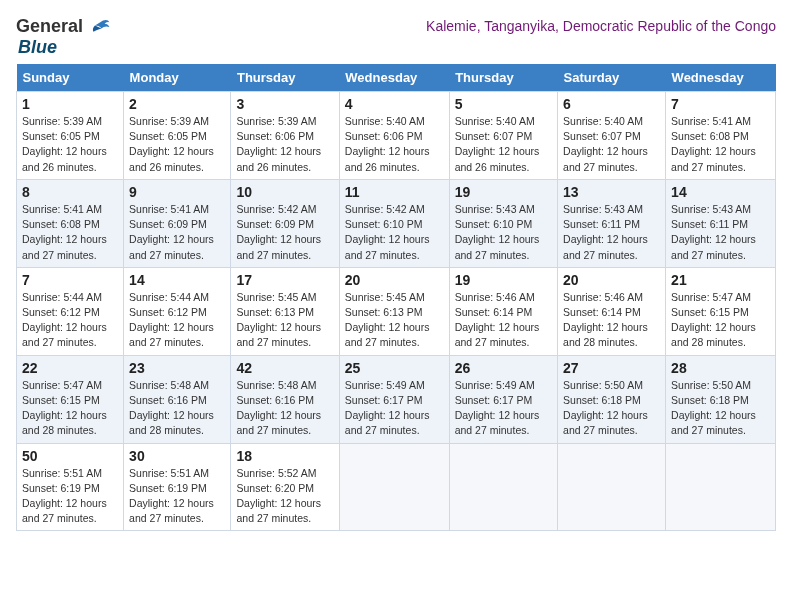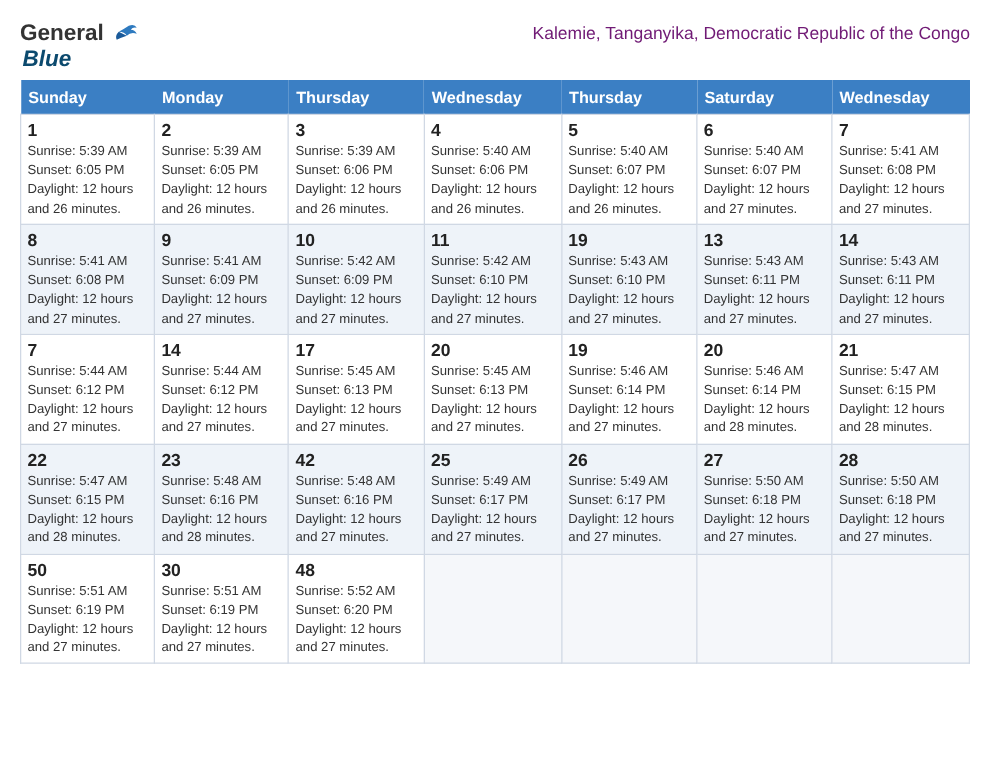--- a/index.html
+++ b/index.html
@@ -240,21 +240,21 @@
       <tr>
         <td>
           <span class="day-number">50</span>
           <div class="day-info">Sunrise: 5:51 AM<br>Sunset: 6:19 PM<br>Daylight: 12 hours and 27 minutes.</div>
         </td>
         <td>
           <span class="day-number">30</span>
           <div class="day-info">Sunrise: 5:51 AM<br>Sunset: 6:19 PM<br>Daylight: 12 hours and 27 minutes.</div>
         </td>
         <td>
-          <span class="day-number">48</span>
+          <span class="day-number">18</span>
           <div class="day-info">Sunrise: 5:52 AM<br>Sunset: 6:20 PM<br>Daylight: 12 hours and 27 minutes.</div>
         </td>
         <td class="empty-cell"></td>
         <td class="empty-cell"></td>
         <td class="empty-cell"></td>
         <td class="empty-cell"></td>
       </tr>
     </tbody>
 </table>
 

